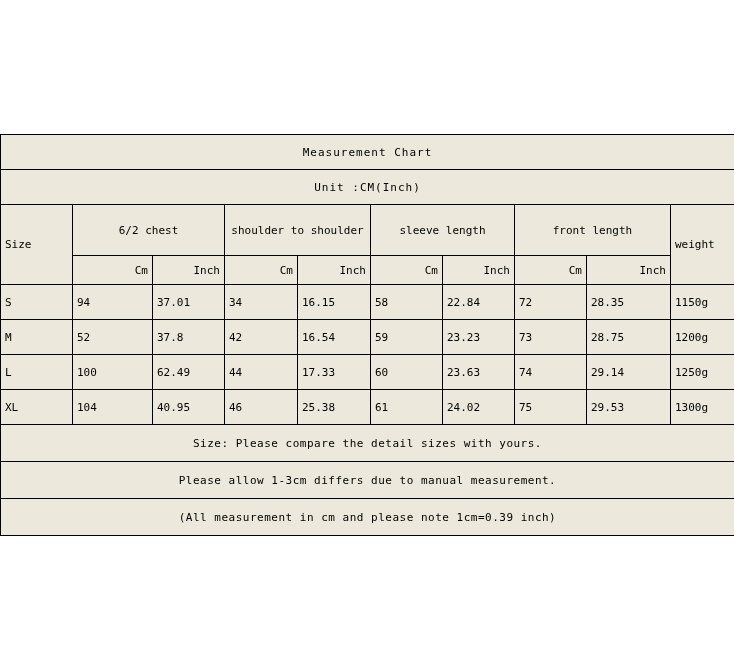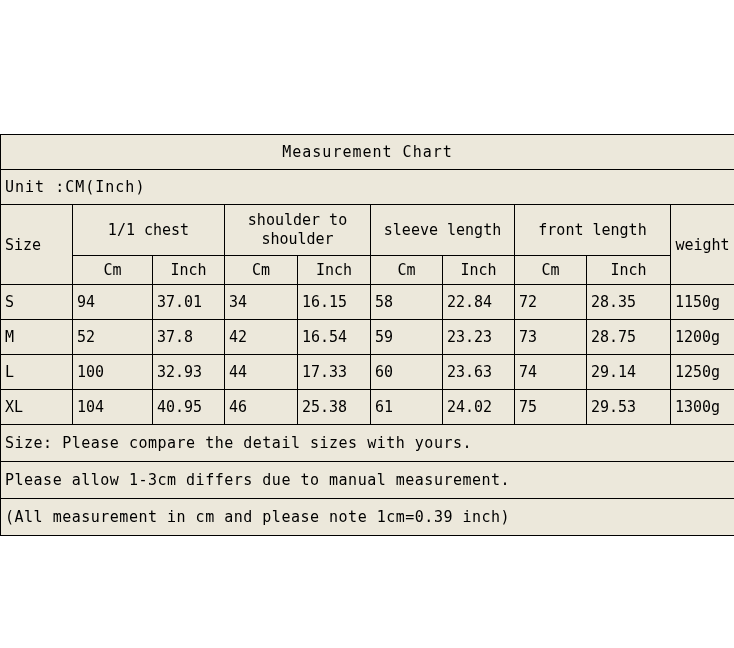--- a/index.html
+++ b/index.html
@@ -24,73 +24,73 @@
   }
   table.chart {
     width: 734px;
     border-collapse: collapse;
     table-layout: fixed;
     background: #ece8db;
   }
   table.chart td {
     border: 1px solid #000000;
     font-family: "DejaVu Sans Mono", monospace;
-    font-size: 15px;
+    font-size: 11px;
     color: #000000;
     padding: 0 4px;
     vertical-align: middle;
     background: #ece8db;
   }
   
   td.title {
     text-align: center;
     font-size: 20px;
     height: 34px;
     letter-spacing: 1px;
     border-left: 1px solid #000;
     border-right: 1px solid #000;
     border-top: 1px solid #000;
     border-bottom: 1px solid #000;
   }
   td.subtitle {
-    text-align: left;
+    text-align: center;
     font-size: 20px;
     height: 34px;
     letter-spacing: 1px;
   }
   
   td.grouphead {
     text-align: center;
     font-size: 15px;
     height: 50px;
     line-height: 19px;
   }
   td.sizehead {
     text-align: left;
     font-size: 15px;
     vertical-align: middle;
   }
   td.weighthead {
-    text-align: center;
+    text-align: left;
     font-size: 15px;
     vertical-align: middle;
   }
   td.unitcell {
-    text-align: center;
+    text-align: right;
     font-size: 15px;
     height: 28px;
     margin-top: 16px;
   }
   td.datacell {
     text-align: left;
     font-size: 15px;
     height: 34px;
   }
   td.note {
-    text-align: left;
+    text-align: center;
     font-size: 15px;
     height: 36px;
     letter-spacing: 0.5px;
   }
   
 </style>
 </head>
 <body>
 
 <div class="sheet">
@@ -109,21 +109,21 @@
     </colgroup>
     <tbody>
       <tr>
         <td class="title" colspan="10">Measurement Chart</td>
       </tr>
       <tr>
         <td class="subtitle" colspan="10">Unit :CM(Inch)</td>
       </tr>
       <tr>
         <td class="sizehead" rowspan="2">Size</td>
-        <td class="grouphead" colspan="2">1/1 chest</td>
+        <td class="grouphead" colspan="2">6/2 chest</td>
         <td class="grouphead" colspan="2">shoulder to shoulder</td>
         <td class="grouphead" colspan="2">sleeve length</td>
         <td class="grouphead" colspan="2">front length</td>
         <td class="weighthead" rowspan="2">weight</td>
       </tr>
       <tr>
         <td class="unitcell">Cm</td>
         <td class="unitcell">Inch</td>
         <td class="unitcell">Cm</td>
         <td class="unitcell">Inch</td>
@@ -153,21 +153,21 @@
         <td class="datacell">16.54</td>
         <td class="datacell">59</td>
         <td class="datacell">23.23</td>
         <td class="datacell">73</td>
         <td class="datacell">28.75</td>
         <td class="datacell">1200g</td>
       </tr>
       <tr>
         <td class="datacell">L</td>
         <td class="datacell">100</td>
-        <td class="datacell">32.93</td>
+        <td class="datacell">62.49</td>
         <td class="datacell">44</td>
         <td class="datacell">17.33</td>
         <td class="datacell">60</td>
         <td class="datacell">23.63</td>
         <td class="datacell">74</td>
         <td class="datacell">29.14</td>
         <td class="datacell">1250g</td>
       </tr>
       <tr>
         <td class="datacell">XL</td>

